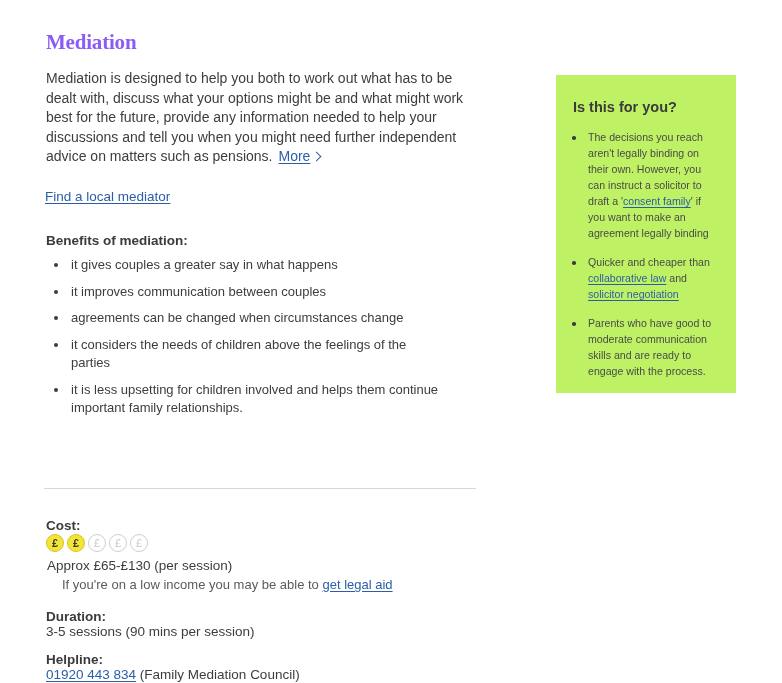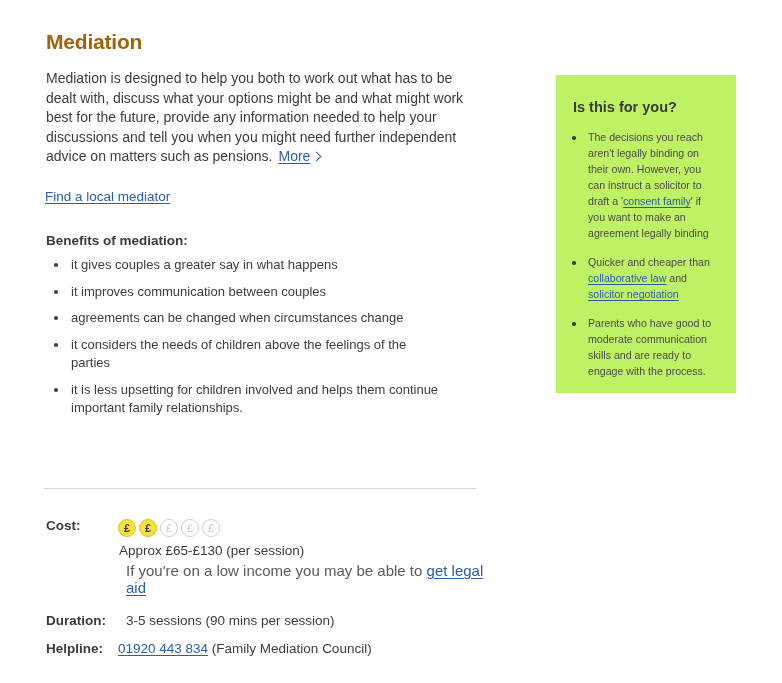--- a/index.html
+++ b/index.html
@@ -1,44 +1,44 @@
 <!DOCTYPE html>
 <html><head>
   <meta charset="utf-8">
   <style>
     * { box-sizing: border-box; margin: 0; padding: 0; }
     html, body { width: 782px; height: 683px; background: #ffffff; overflow: hidden; }
     body { font-family: "Liberation Sans", "DejaVu Sans", sans-serif; color: #3a3a3a; position: relative; }
 
     .main { position: absolute; left: 46px; top: 28px; width: 436px; }
-    h1.title { font-size: 21px; font-weight: bold; color: #a16207; line-height: 28px; letter-spacing: -0.2px; }
+    h1.title { font-size: 21px; font-weight: bold; color: #8b5cf6; line-height: 28px; letter-spacing: -0.2px; font-family: Liberation Serif, serif; }
     .intro { margin-top: 13px; font-size: 14px; line-height: 19.6px; color: #3d3d3d; }
     a.link { color: #2a5ea8; text-decoration: underline; text-underline-offset: 2px; }
     .more-link { margin-left: 6px; }
     .chev { display: inline-block; width: 7px; height: 7px; border-right: 1.6px solid #2a5ea8; border-top: 1.6px solid #2a5ea8; transform: rotate(45deg); margin-left: 3px; margin-bottom: 1px; }
     .find-link { display: inline-block; margin-top: 22px; margin-left: -1px; font-size: 13.5px; }
 
     .benefits-title { margin-top: 28px; font-size: 13.5px; font-weight: bold; color: #3b3b3b; }
     ul.benefits { list-style: none; margin-top: 8px; }
     ul.benefits li { position: relative; padding-left: 25px; font-size: 13px; line-height: 18px; color: #3d3d3d; margin-bottom: 8.7px; width: 400px; }
     ul.benefits li::before { content: ""; position: absolute; left: 8px; top: 7px; width: 4px; height: 4px; border-radius: 50%; background: #3d3d3d; }
 
     .divider { position: absolute; left: 44px; top: 488px; width: 432px; height: 1px; background: #d6d6d6; }
 
     .details { position: absolute; left: 46px; top: 518px; width: 440px; }
-    .row { display: flex; }
+    .row { display: flex; flex-direction: column; }
     .row .label { width: 72px; font-size: 13.5px; font-weight: bold; color: #3b3b3b; flex-shrink: 0; }
     .coins { display: flex; gap: 3px; margin-top: 1px; }
     .coin { width: 18px; height: 18px; border-radius: 50%; font-size: 11px; line-height: 16px; text-align: center; font-weight: bold; }
     .coin.on { background: #f3e43a; border: 1px solid #d8c421; color: #3a3a2a; }
     .coin.off { background: #ffffff; border: 1px solid #cfcfcf; color: #c9c9c9; font-weight: normal; }
     .approx { font-size: 13.5px; color: #3d3d3d; margin-top: 6px; margin-left: 1px; }
-    .small { font-size: 15px; color: #5b5b5b; margin-top: 4px; margin-left: 8px; }
+    .small { font-size: 13px; color: #5b5b5b; margin-top: 4px; margin-left: 16px; }
     .small a.link { color: #2a5ea8; }
-    .row.duration { margin-top: 17px; gap: 8px; }
+    .row.duration { margin-top: 17px; }
     .row.helpline { margin-top: 13px; }
     .val { font-size: 13.5px; color: #3d3d3d; }
 
     .aside { position: absolute; left: 556px; top: 75px; width: 180px; height: 318px; background: #bef264; padding: 24px 16px 0 17px; }
     .aside h2 { font-size: 14.5px; font-weight: bold; color: #3b3b3b; }
     .aside ul { list-style: none; margin-top: 14px; }
     .aside li { position: relative; padding-left: 15px; font-size: 10.6px; line-height: 16px; color: #4a4a4a; margin-bottom: 13px; }
     .aside li::before { content: ""; position: absolute; left: -1px; top: 7px; width: 3.5px; height: 3.5px; border-radius: 50%; background: #3d3d3d; }
   </style>
 </head>

